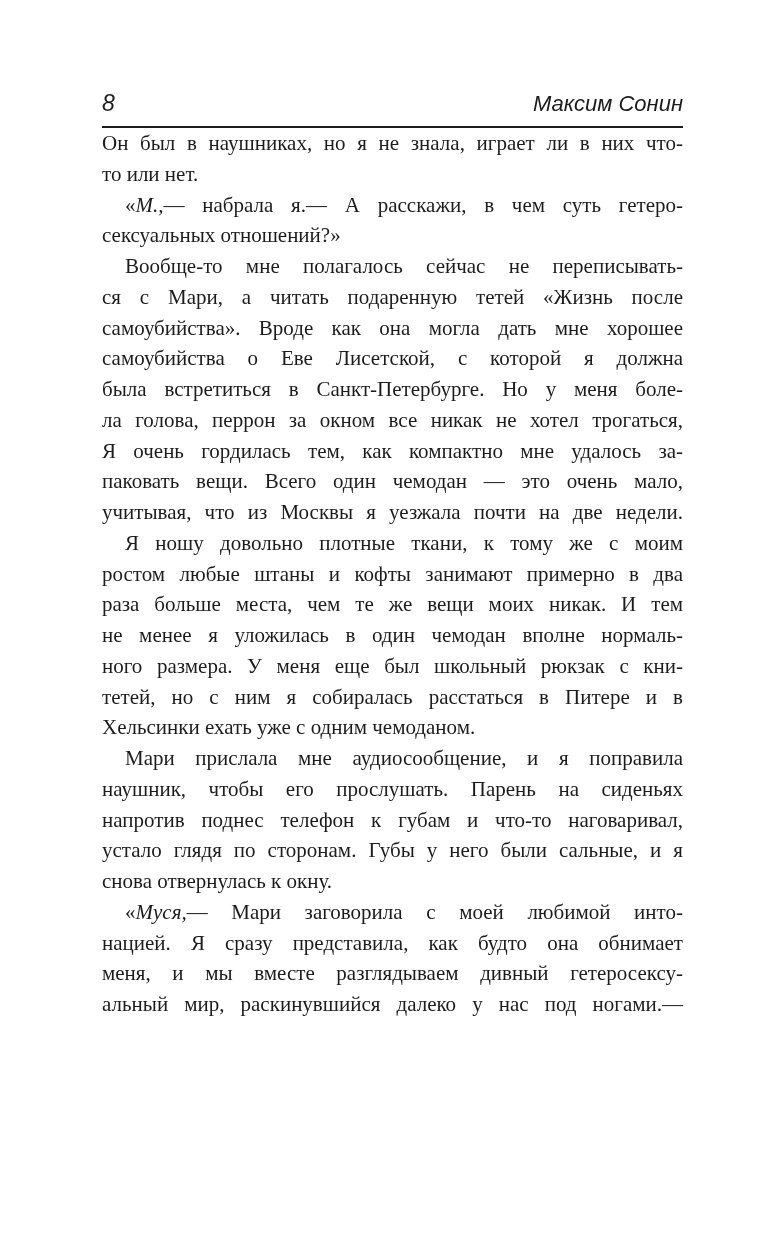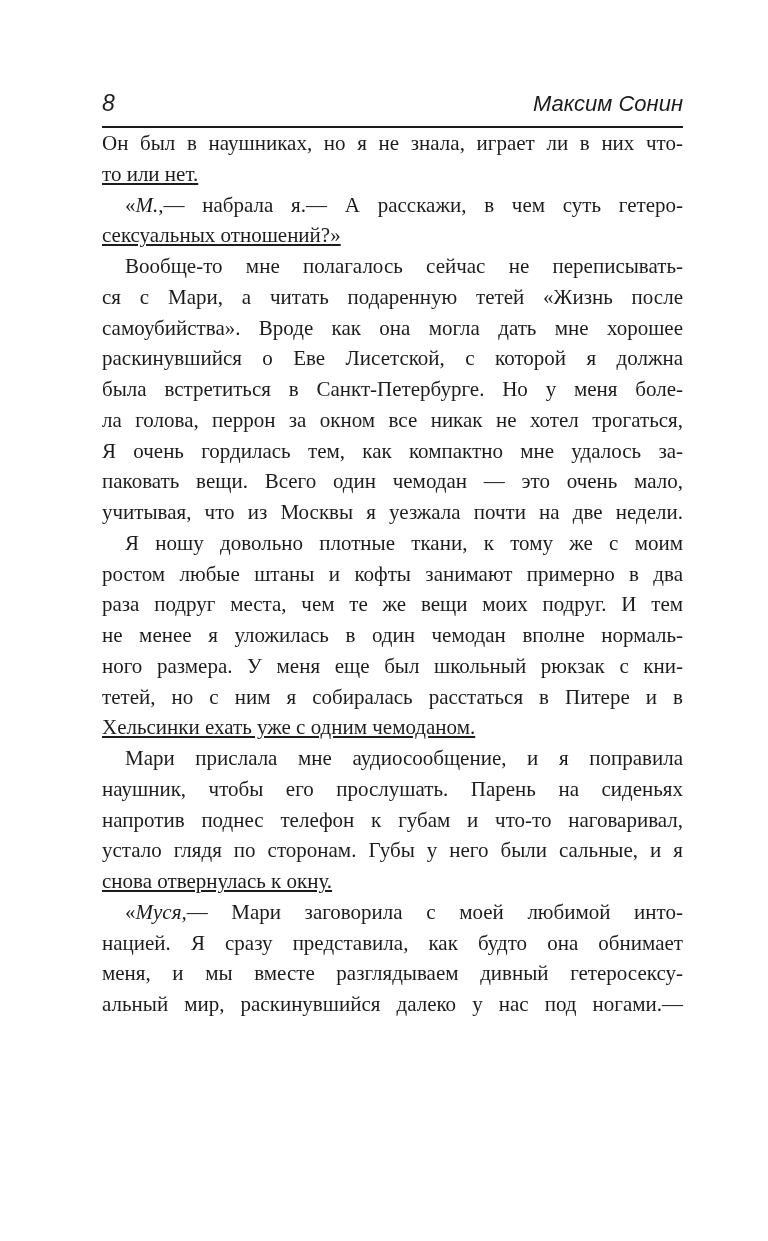--- a/index.html
+++ b/index.html
@@ -42,21 +42,20 @@
     color: #1c1c1c;
   }
   .line {
     text-align: justify;
     text-align-last: justify;
     white-space: normal;
   }
   .line.short {
     text-align: left;
     text-align-last: left;
-    text-decoration: underline;
   }
   .line.indent {
     text-indent: 23px;
   }
   .em {
     font-style: italic;
   }
 </style>
 </head>
 <body>
@@ -75,31 +74,31 @@
           <div class="line short"><span>то или нет.</span></div>
         </div>
         <div>
           <div class="line indent"><span>«</span><span class="em">М.,</span><span>— набрала я.— А расскажи, в чем суть гетеро-</span></div>
           <div class="line short"><span>сексуальных отношений?»</span></div>
         </div>
         <div>
           <div class="line indent"><span>Вообще-то мне полагалось сейчас не переписывать-</span></div>
           <div class="line"><span>ся с Мари, а читать подаренную тетей «Жизнь после</span></div>
           <div class="line"><span>самоубийства». Вроде как она могла дать мне хорошее</span></div>
-          <div class="line"><span>раскинувшийся о Еве Лисетской, с которой я должна</span></div>
+          <div class="line"><span>самоубийства о Еве Лисетской, с которой я должна</span></div>
           <div class="line"><span>была встретиться в Санкт-Петербурге. Но у меня боле-</span></div>
           <div class="line"><span>ла голова, перрон за окном все никак не хотел трогаться,</span></div>
           <div class="line"><span>Я очень гордилась тем, как компактно мне удалось за-</span></div>
           <div class="line"><span>паковать вещи. Всего один чемодан — это очень мало,</span></div>
           <div class="line"><span>учитывая, что из Москвы я уезжала почти на две недели.</span></div>
         </div>
         <div>
           <div class="line indent"><span>Я ношу довольно плотные ткани, к тому же с моим</span></div>
           <div class="line"><span>ростом любые штаны и кофты занимают примерно в два</span></div>
-          <div class="line"><span>раза подруг места, чем те же вещи моих подруг. И тем</span></div>
+          <div class="line"><span>раза больше места, чем те же вещи моих никак. И тем</span></div>
           <div class="line"><span>не менее я уложилась в один чемодан вполне нормаль-</span></div>
           <div class="line"><span>ного размера. У меня еще был школьный рюкзак с кни-</span></div>
           <div class="line"><span>тетей, но с ним я собиралась расстаться в Питере и в</span></div>
           <div class="line short"><span>Хельсинки ехать уже с одним чемоданом.</span></div>
         </div>
         <div>
           <div class="line indent"><span>Мари прислала мне аудиосообщение, и я поправила</span></div>
           <div class="line"><span>наушник, чтобы его прослушать. Парень на сиденьях</span></div>
           <div class="line"><span>напротив поднес телефон к губам и что-то наговаривал,</span></div>
           <div class="line"><span>устало глядя по сторонам. Губы у него были сальные, и я</span></div>

